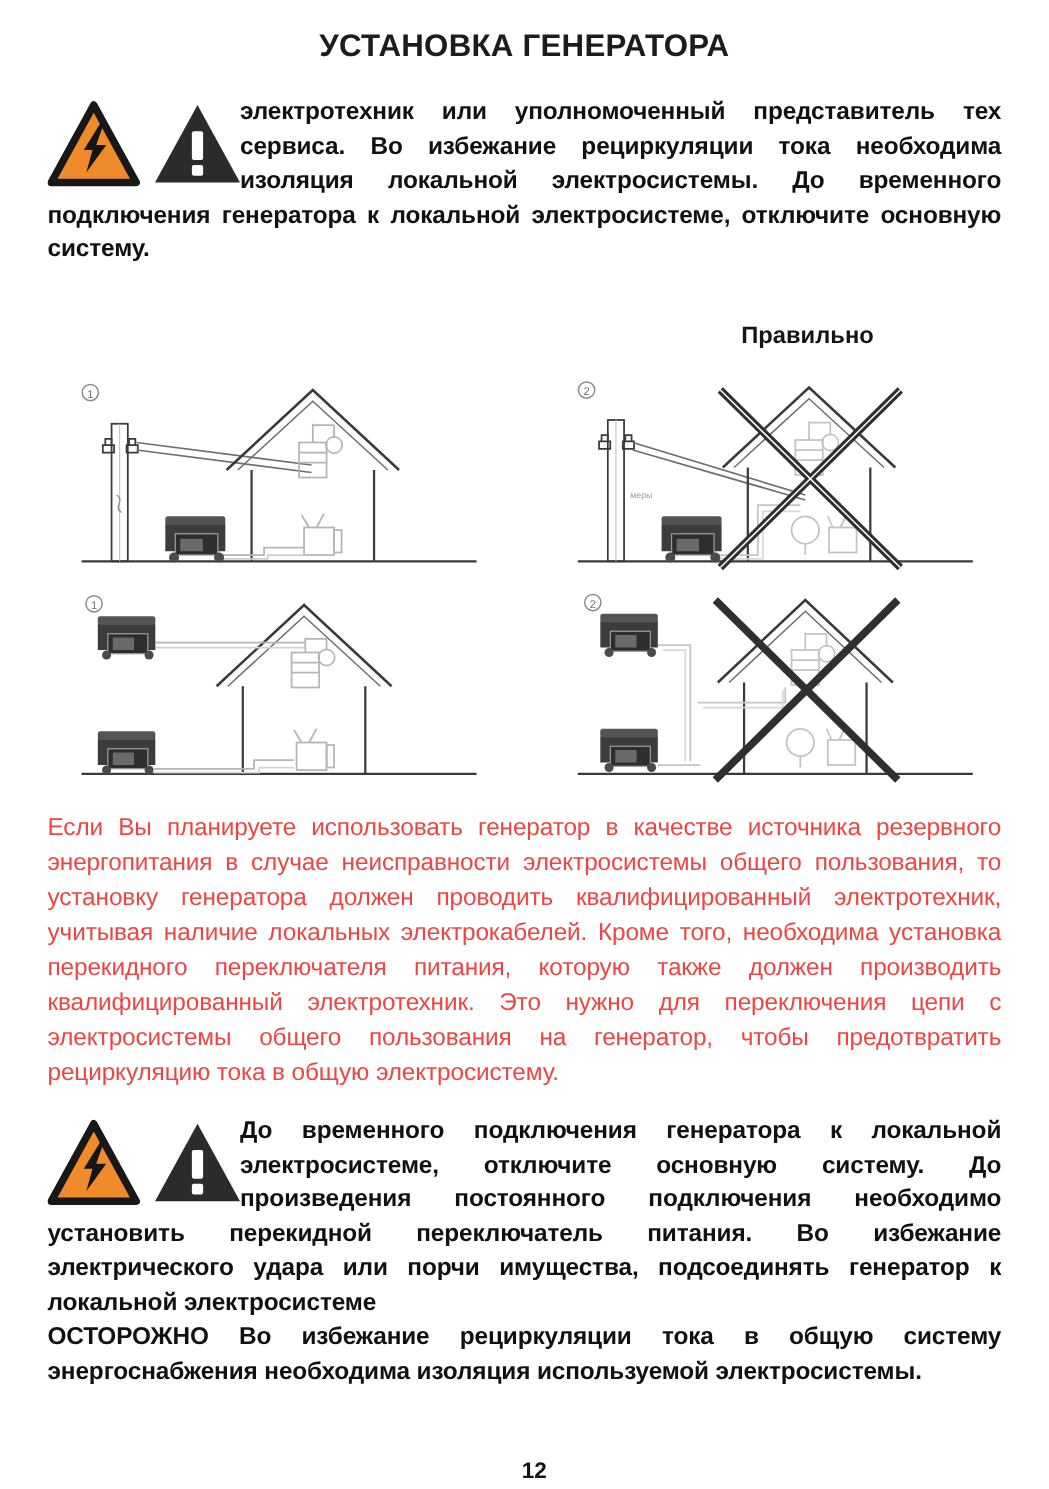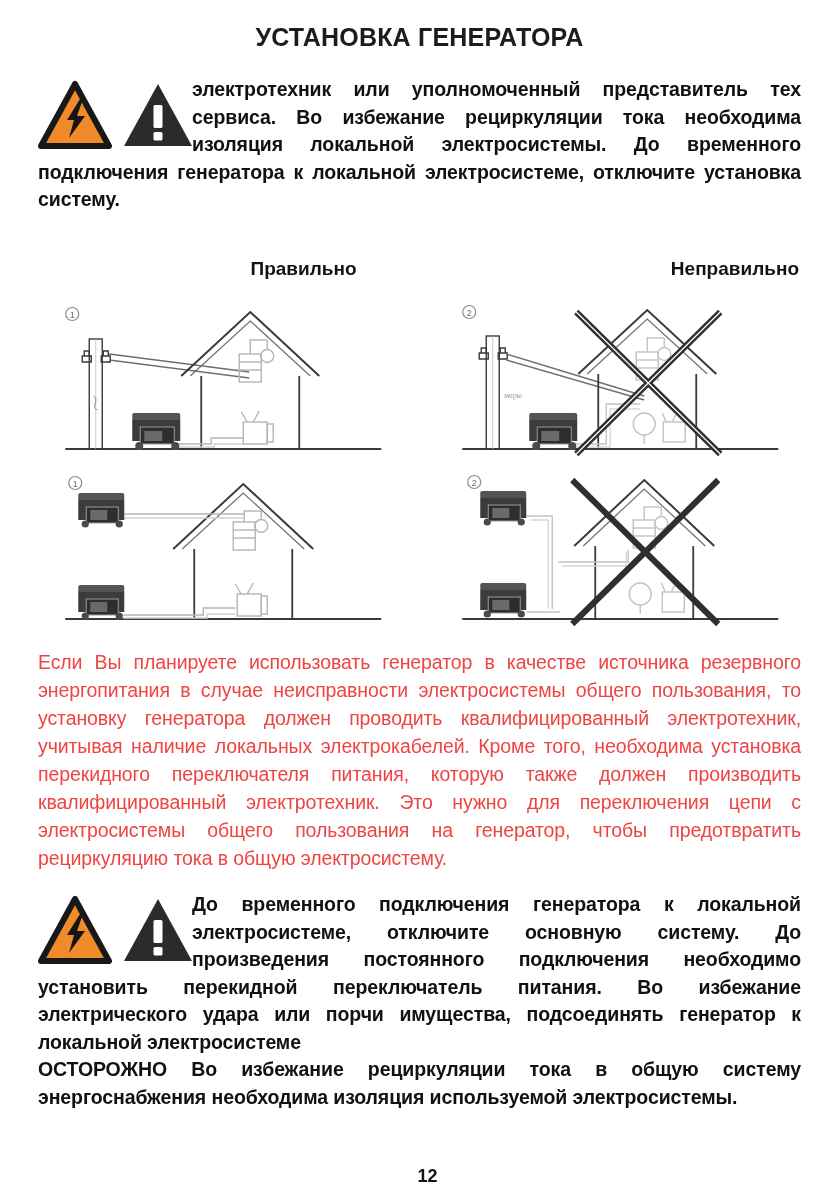--- a/index.html
+++ b/index.html
@@ -153,26 +153,25 @@
       </svg>
 
       <svg class="icon-excl-tri" viewBox="0 0 72 68">
         <polygon points="36,2 70,64 2,64" fill="#2B2B2B"></polygon>
         <rect x="31.5" y="23" width="9" height="23" rx="1.6" fill="#ffffff"></rect>
         <rect x="31.5" y="50" width="9" height="8.5" rx="1.6" fill="#ffffff"></rect>
       </svg>
     </span>
 
 
-    <div class="warn-text tail">электротехник или уполномоченный представитель тех сервиса. Во избежание рециркуляции тока необходима изоляция локальной электросистемы. До временного подключения генератора к локальной электросистеме, отключите установка систему.</div>
+    <div class="warn-text tail">электротехник или уполномоченный представитель тех сервиса. Во избежание рециркуляции тока необходима изоляция локальной электросистемы. До временного подключения генератора к локальной электросистеме, отключите основную систему.</div>
   </div>
 
   <div class="caption-row">
     <div class="caption-cell left">Правильно</div>
-    <div class="caption-cell right">Неправильно</div>
   </div>
 
   <div class="figure-grid">
 
     <div class="figure-cell">
       <svg viewBox="0 0 340 170">
         <g fill="none" stroke="#6E6E6E" stroke-width="1.4">
 
           <circle cx="21" cy="20" r="6.5" stroke="#8a8a8a" stroke-width="1.2"></circle>
           <text x="21" y="24" font-size="9" fill="#6E6E6E" text-anchor="middle" stroke="none" font-family="'Liberation Sans',sans-serif">1</text>

